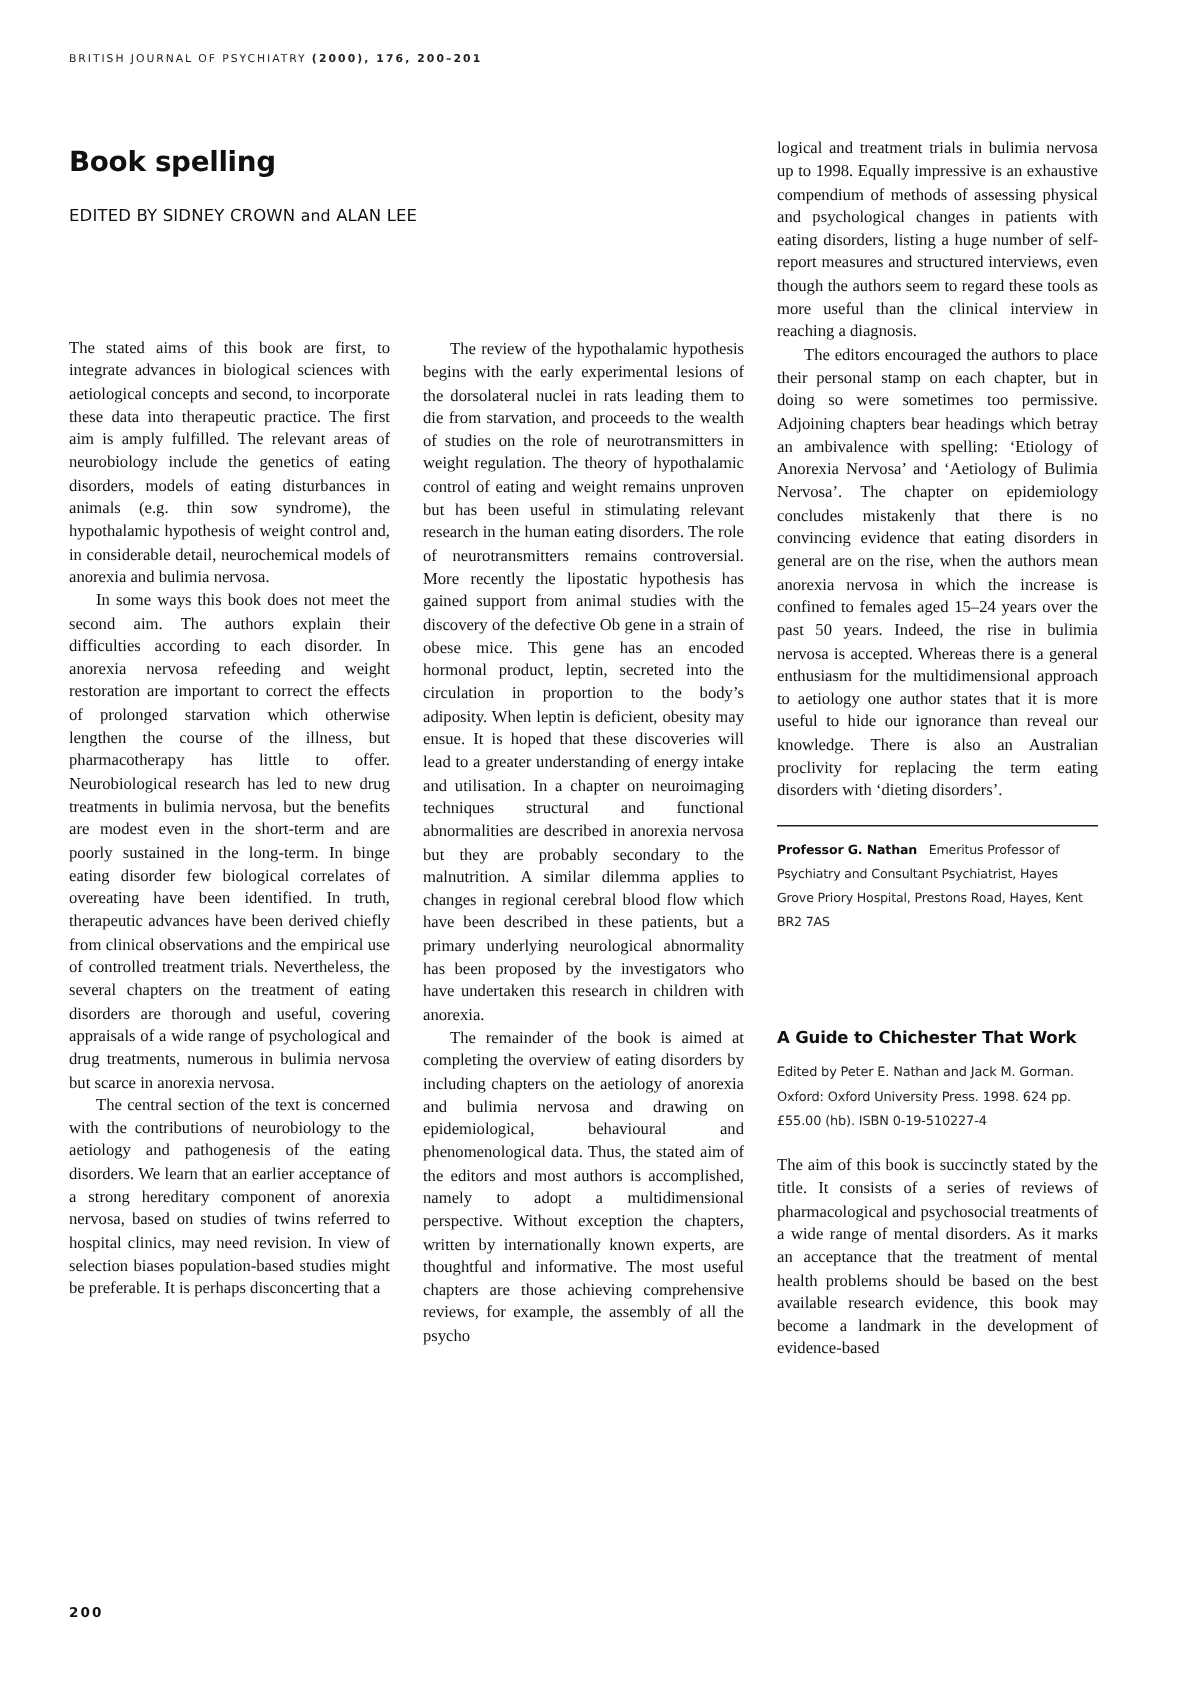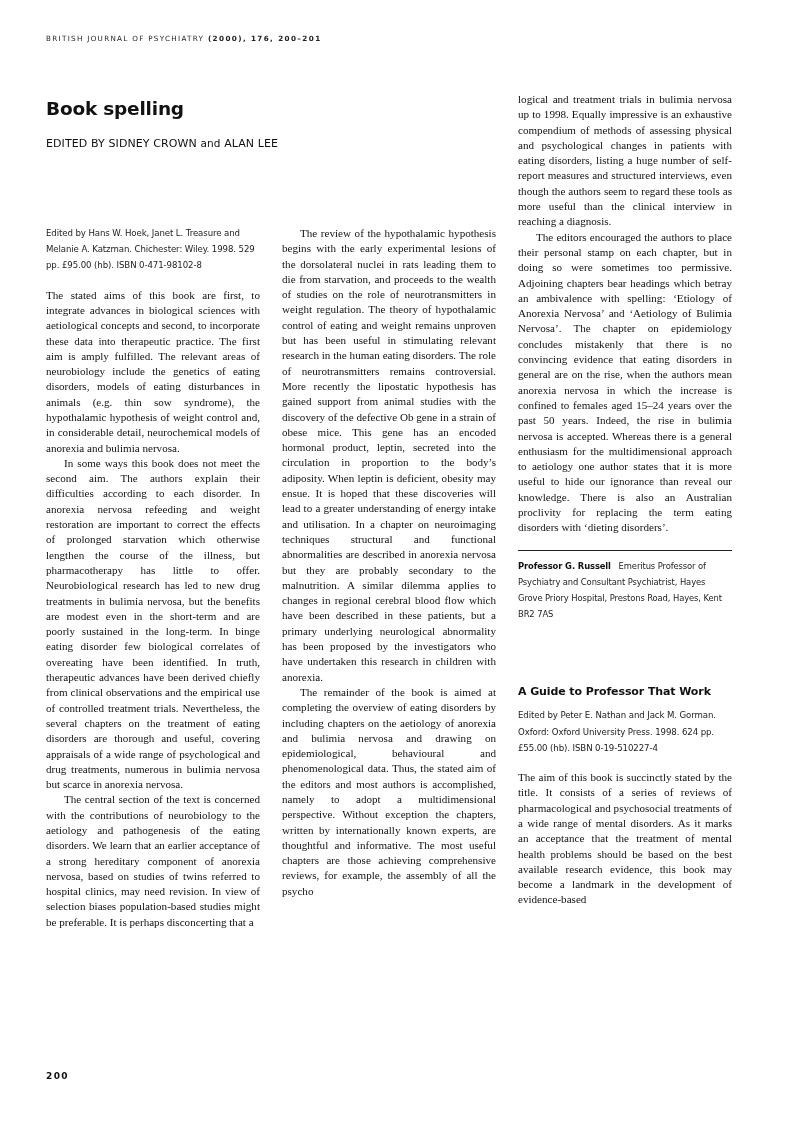--- a/index.html
+++ b/index.html
@@ -55,40 +55,39 @@
 
 <div class="section-title">Book spelling</div>
 
 <div class="editors">
   <span>EDITED BY SIDNEY CROWN</span>
   <span class="and">and</span>
   <span>ALAN LEE</span>
 </div>
 
 <div class="col col1">
-  <div class="biblio">Edited by Hans W. Hoek, Janet L. Treasure and Melanie A. Katzman. Chichester: Wiley. 1998. 529 pp. £95.00 (hb). ISBN 0-471-98102-8</div>
   <p class="body-text">The stated aims of this book are first, to integrate advances in biological sciences with aetiological concepts and second, to incorporate these data into therapeutic practice. The first aim is amply fulfilled. The relevant areas of neurobiology include the genetics of eating disorders, models of eating disturbances in animals (e.g. thin sow syndrome), the hypothalamic hypoth­esis of weight control and, in considerable detail, neurochemical models of anorexia and bulimia nervosa.</p>
   <p class="body-text indent">In some ways this book does not meet the second aim. The authors explain their difficulties according to each disorder. In anorexia nervosa refeeding and weight restoration are important to correct the effects of prolonged starvation which otherwise lengthen the course of the illness, but pharmacotherapy has little to offer. Neurobiological research has led to new drug treatments in bulimia nervosa, but the benefits are modest even in the short-term and are poorly sustained in the long-term. In binge eating disorder few biological correlates of overeating have been identified. In truth, therapeutic advances have been derived chiefly from clinical observations and the empirical use of controlled treat­ment trials. Nevertheless, the several chap­ters on the treatment of eating disorders are thorough and useful, covering appraisals of a wide range of psychological and drug treatments, numerous in bulimia nervosa but scarce in anorexia nervosa.</p>
   <p class="body-text indent">The central section of the text is concerned with the contributions of neuro­biology to the aetiology and pathogenesis of the eating disorders. We learn that an earlier acceptance of a strong hereditary component of anorexia nervosa, based on studies of twins referred to hospital clinics, may need revision. In view of selection biases population-based studies might be preferable. It is perhaps disconcerting that a</p>
 </div>
 
 <div class="col col2">
   <p class="body-text indent">The review of the hypothalamic hypo­thesis begins with the early experimental lesions of the dorsolateral nuclei in rats leading them to die from starvation, and proceeds to the wealth of studies on the role of neurotransmitters in weight regulation. The theory of hypothalamic control of eating and weight remains unproven but has been useful in stimulating relevant research in the human eating disorders. The role of neurotransmitters remains controversial. More recently the lipostatic hypothesis has gained support from animal studies with the discovery of the defective Ob gene in a strain of obese mice. This gene has an encoded hormonal product, leptin, secreted into the circulation in proportion to the body’s adiposity. When leptin is deficient, obesity may ensue. It is hoped that these discoveries will lead to a greater understanding of energy intake and utilis­ation. In a chapter on neuroimaging techniques structural and functional abnormalities are described in anorexia nervosa but they are probably secondary to the malnutrition. A similar dilemma applies to changes in regional cerebral blood flow which have been described in these patients, but a primary underlying neurological abnormality has been proposed by the investigators who have undertaken this research in children with anorexia.</p>
   <p class="body-text indent">The remainder of the book is aimed at completing the overview of eating disorders by including chapters on the aetiology of anorexia and bulimia nervosa and drawing on epidemiological, behavioural and phenomenological data. Thus, the stated aim of the editors and most authors is accomplished, namely to adopt a multi­dimensional perspective. Without exception the chapters, written by internationally known experts, are thoughtful and inform­ative. The most useful chapters are those achieving comprehensive reviews, for example, the assembly of all the psycho­</p>
 </div>
 
 <div class="col col3">
   <p class="body-text">logical and treatment trials in bulimia nervosa up to 1998. Equally impressive is an exhaustive compendium of methods of assessing physical and psychological changes in patients with eating disorders, listing a huge number of self-report measures and structured interviews, even though the authors seem to regard these tools as more useful than the clinical interview in reaching a diagnosis.</p>
   <p class="body-text indent">The editors encouraged the authors to place their personal stamp on each chapter, but in doing so were sometimes too permissive. Adjoining chapters bear head­ings which betray an ambivalence with spelling: ‘Etiology of Anorexia Nervosa’ and ‘Aetiology of Bulimia Nervosa’. The chapter on epidemiology concludes mis­takenly that there is no convincing evidence that eating disorders in general are on the rise, when the authors mean anorexia nervosa in which the increase is confined to females aged 15–24 years over the past 50 years. Indeed, the rise in bulimia nervosa is accepted. Whereas there is a general enthusiasm for the multidimensional ap­proach to aetiology one author states that it is more useful to hide our ignorance than reveal our knowledge. There is also an Australian proclivity for replacing the term eating disorders with ‘dieting disorders’.</p>
 
   <div class="rule"></div>
   <div class="signature">
-    <b>Professor G. Russell</b>&nbsp;&nbsp;
+    <b>Professor G. Nathan</b>&nbsp;&nbsp;
     <span>Emeritus Professor of Psychiatry and Consultant Psychiatrist, Hayes Grove Priory Hospital, Prestons Road, Hayes, Kent BR2 7AS</span>
   </div>
 
   <div style="height:62px"></div>
-  <div class="review-title">A Guide to Professor That Work</div>
+  <div class="review-title">A Guide to Chichester That Work</div>
   <div class="biblio">Edited by Peter E. Nathan and Jack M. Gorman. Oxford: Oxford University Press. 1998. 624 pp. £55.00 (hb). ISBN 0-19-510227-4</div>
   <p class="body-text">The aim of this book is succinctly stated by the title. It consists of a series of reviews of pharmacological and psychosocial treat­ments of a wide range of mental disorders. As it marks an acceptance that the treat­ment of mental health problems should be based on the best available research evi­dence, this book may become a landmark in the development of evidence-based</p>
 </div>
 
 <div class="page-number">200</div>
 
 </body></html>

